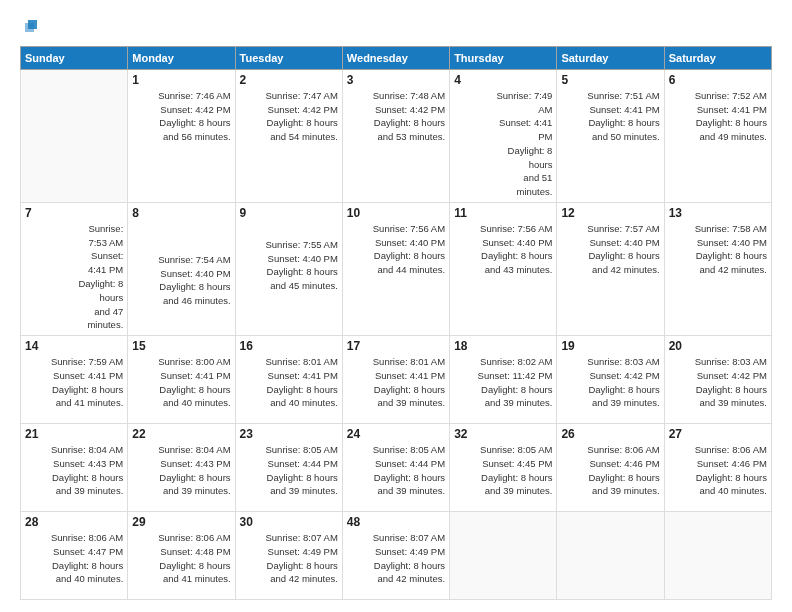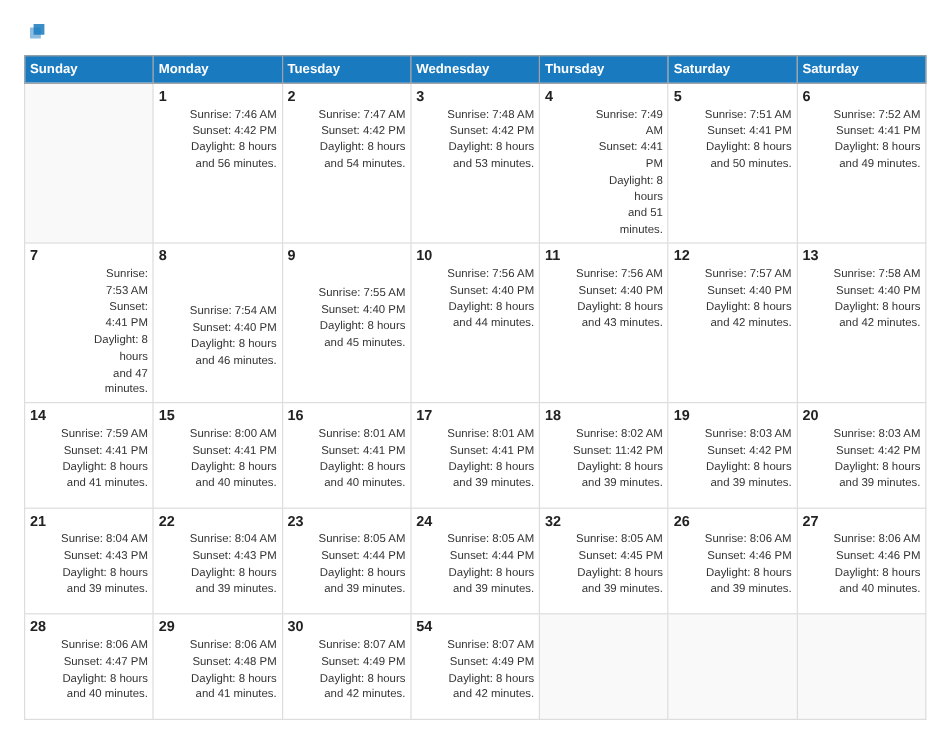--- a/index.html
+++ b/index.html
@@ -343,21 +343,21 @@
 and 41 minutes.</div>
           </td>
           <td>
             <div class="day-number">30</div>
             <div class="day-info" style="white-space: pre-line;">Sunrise: 8:07 AM
 Sunset: 4:49 PM
 Daylight: 8 hours
 and 42 minutes.</div>
           </td>
           <td>
-            <div class="day-number">54</div>
+            <div class="day-number">48</div>
             <div class="day-info" style="white-space: pre-line;">Sunrise: 8:07 AM
 Sunset: 4:49 PM
 Daylight: 8 hours
 and 42 minutes.</div>
           </td>
           <td class="empty"></td>
           <td class="empty"></td>
           <td class="empty"></td>
         </tr>
       </tbody>

